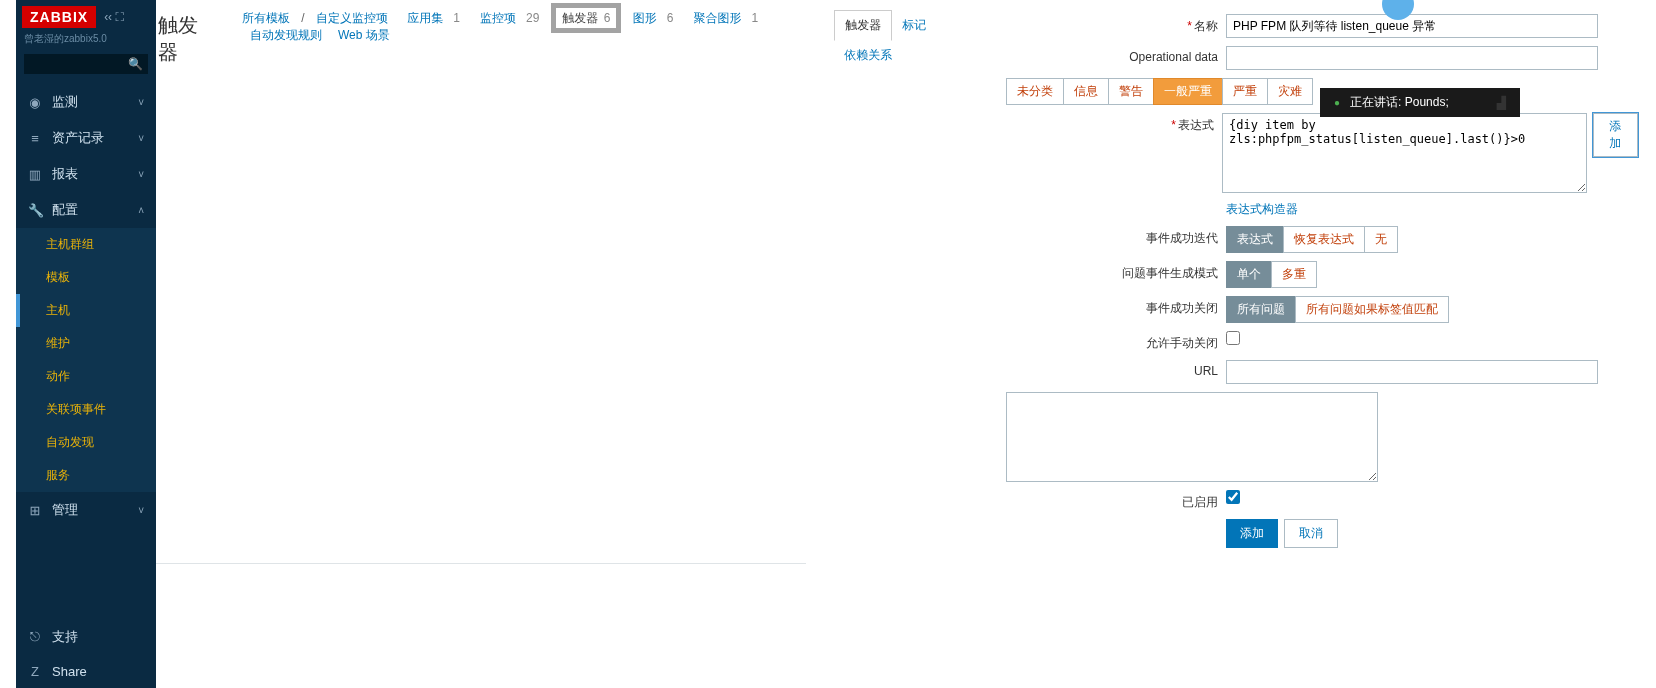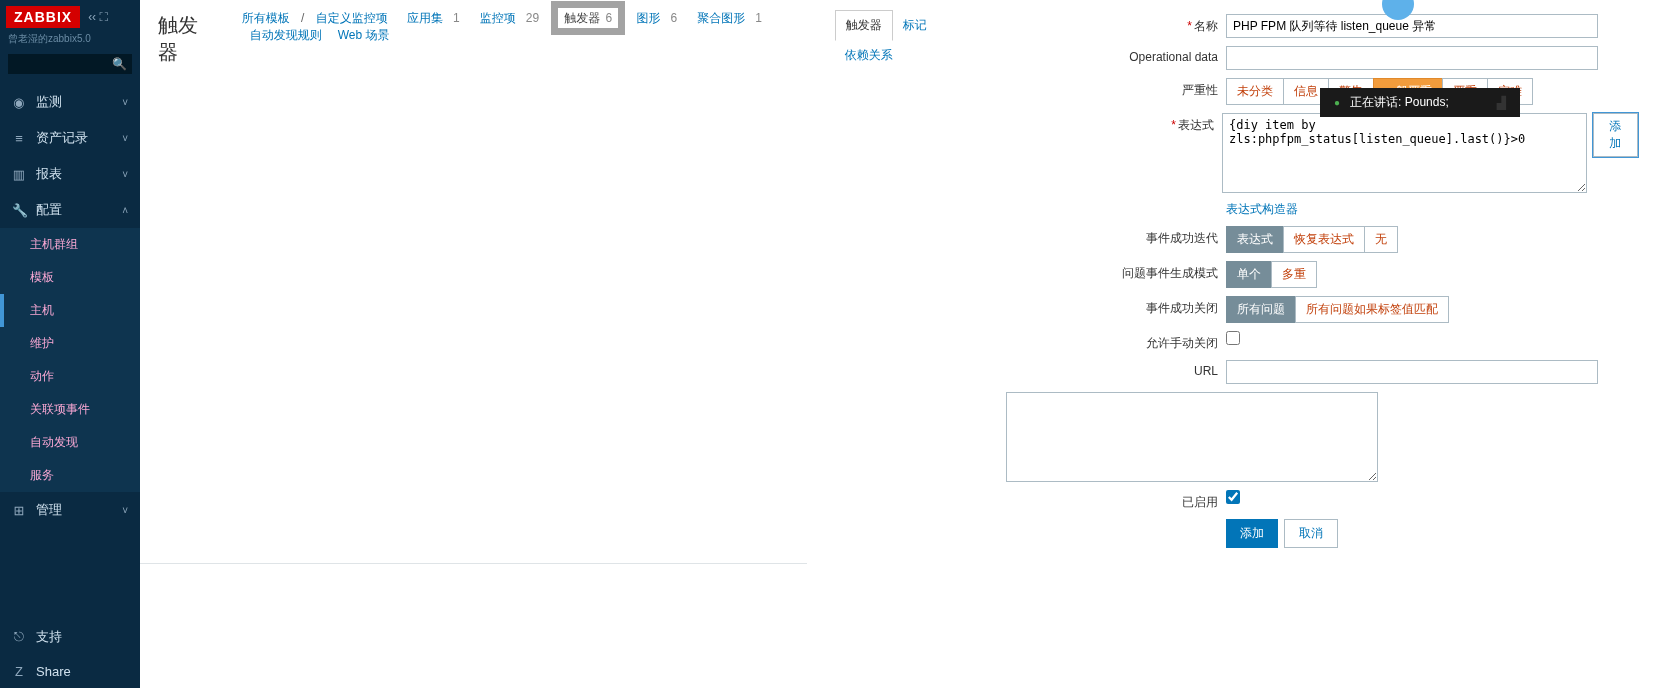--- a/index.html
+++ b/index.html
@@ -1,40 +1,40 @@
 <!DOCTYPE html>
 <html><head>
 <meta charset="utf-8">
 <style>
 * { margin: 0; padding: 0; box-sizing: border-box; }
 body { font-family: Arial, "Microsoft YaHei", sans-serif; font-size: 12px; background: #fff; width: 1656px; height: 688px; overflow: hidden; position: relative; }
-.sidebar { width: 140px; height: 688px; background: #0a2a42; color: #fff; position: absolute; left: 0; top: 0; }
+.sidebar { width: 140px; height: 688px; background: #0a2a42; color: #fff; position: absolute; left: 16px; top: 0; }
 .logo-row { display: flex; align-items: center; padding: 6px 6px 0 6px; }
 .logo { background: #d40000; color: #fff; font-weight: bold; padding: 3px 8px; font-size: 14px; letter-spacing: 1px; }
 .logo-icons { color: #8fa8bd; font-size: 12px; margin-left: 8px; }
 .user-label { color: #6a8ba4; font-size: 10px; padding: 4px 8px 8px 8px; }
 .search-row { padding: 0 8px 10px 8px; }
 .search-input { width: 100%; background: #021825; border: none; color: #fff; padding: 4px 22px 4px 6px; font-size: 11px; }
 .search-wrap { position: relative; }
 .search-icon { position: absolute; right: 5px; top: 3px; color: #8fa8bd; font-size: 12px; }
 .nav-sec { display: flex; align-items: center; justify-content: space-between; padding: 9px 12px; color: #cfe0ed; font-size: 13px; cursor: pointer; }
 .nav-sec .nav-left { display: flex; align-items: center; gap: 10px; }
 .nav-sec .chev { color: #8fa8bd; font-size: 10px; }
 .nav-icon { width: 14px; color: #8fa8bd; text-align: center; }
 .subnav { background: #0e344f; }
-.subitem { padding: 8px 12px 8px 30px; color: #f9a8d4; font-size: 12px; cursor: pointer; }
+.subitem { padding: 8px 12px 8px 30px; color: #eab308; font-size: 12px; cursor: pointer; }
 .subitem.active { border-left: 4px solid #4196d6; padding-left: 26px; background: #0e344f; }
 .main { margin-left: 140px; height: 564px; display: flex; flex-direction: row; }
 .content-header { padding: 12px 18px 10px 18px; border-bottom: 1px solid #dfe4e7; }
 .page-title { font-size: 20px; font-weight: normal; color: #333; }
 .toprow { padding: 10px 18px; font-size: 12px; border-bottom: 1px solid #dfe4e7; background: #fff; }
 .toprow a { color: #0275b8; text-decoration: none; margin-right: 8px; }
 .toprow .sep { color: #666; margin-right: 8px; }
 .toprow .cnt { color: #888; margin-left: 2px; margin-right: 12px; }
-.toprow .active-tl { color: #444; border: 7px solid #a3a3a3; padding: 3px 6px; }
+.toprow .active-tl { color: #444; border: 5px solid #a3a3a3; padding: 3px 6px; }
 .tabs { padding: 10px 18px 0 18px; font-size: 12px; margin-left: 10px; }
 .tabs .tab { display: inline-block; padding: 6px 10px; color: #0275b8; cursor: pointer; }
 .tabs .tab.active { border: 1px solid #ccc; border-bottom: 1px solid #fff; color: #333; }
 .tabs-border { border-bottom: 1px solid #ccc; margin-top: -1px; }
 .form { padding: 14px 18px 20px 18px; font-size: 12px; }
 .form-row { display: flex; align-items: flex-start; margin-bottom: 8px; }
 .form-label { width: 220px; text-align: right; padding-right: 8px; color: #333; padding-top: 4px; }
 .form-label .req { color: #c00; margin-right: 2px; }
 .form-field { display: flex; align-items: flex-start; gap: 6px; }
 .txt { width: 372px; border: 1px solid #acbbc4; padding: 4px 6px; font-size: 12px; }
@@ -156,21 +156,20 @@
     </div>
 
     <div class="form-row">
       <div class="form-label"><span>Operational data</span></div>
       <div class="form-field">
           <input class="txt" value="" style="">
         </div>
     </div>
 
     <div class="form-row">
-      <div class="form-label"><span>严重性</span></div>
       <div class="form-field">
           <div class="btn-radio-group" id="sev-group">
             <div class="btn-radio">未分类</div>
             <div class="btn-radio">信息</div>
             <div class="btn-radio">警告</div>
             <div class="btn-radio orange">一般严重</div>
             <div class="btn-radio">严重</div>
             <div class="btn-radio">灾难</div>
           </div>
         </div>

